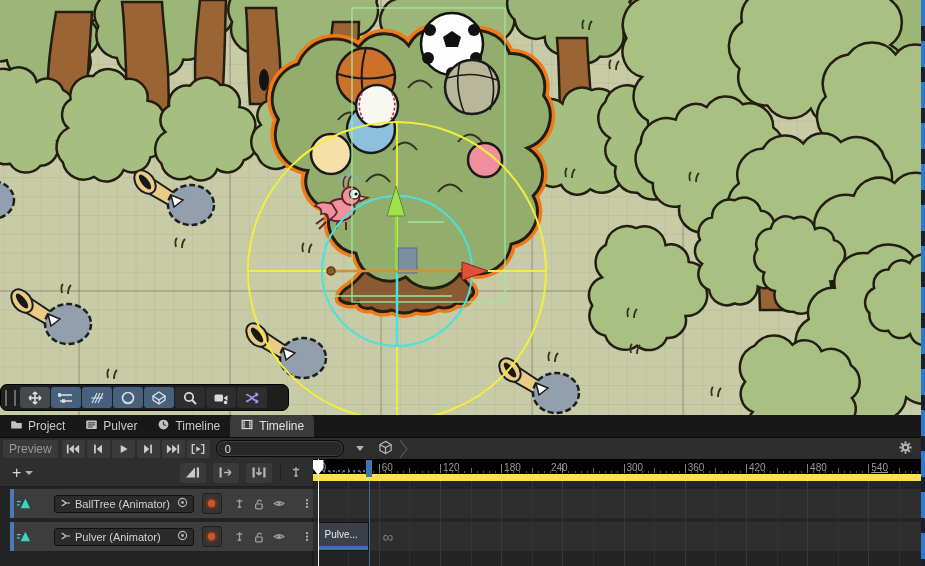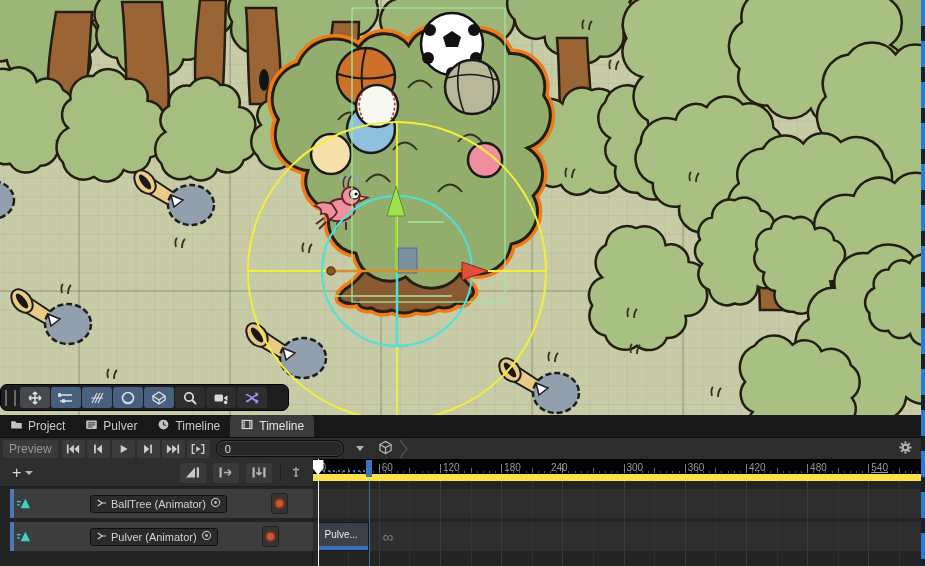--- a/index.html
+++ b/index.html
@@ -33,21 +33,21 @@
   #gear-btn{position:absolute;right:12px;top:440px;z-index:11;}
   
   #timeline{left:0;top:459px;width:925px;height:107px;background:#232323;}
   #tl-left{left:0;top:0;width:313px;height:107px;background:#242424;border-right:1px solid #171717;box-sizing:border-box;}
   #tl-toolbar{left:0;top:0;width:313px;height:28px;background:#2e2e2e;border-bottom:1px solid #1d1d1d;box-sizing:border-box;
               display:flex;align-items:center;}
   #add-btn{margin-left:12px;color:#dadada;font-size:16px;display:flex;align-items:center;gap:4px;}
   #add-caret{width:0;height:0;border-left:4px solid transparent;border-right:4px solid transparent;border-top:4px solid #b0b0b0;}
   .em-btn{width:26px;height:20px;background:#3a3a3a;border-radius:3px;display:flex;align-items:center;justify-content:center;margin-left:7px;}
   .em-sep{width:1px;height:16px;background:#1d1d1d;margin-left:8px;}
-  .track-row{position:absolute;left:10px;width:303px;height:29px;background:#3d3d3d;display:flex;align-items:center;gap:36px;}
+  .track-row{position:absolute;left:10px;width:303px;height:29px;background:#3d3d3d;display:flex;align-items:center;}
   .track-stripe{position:absolute;left:0;top:0;width:4px;height:29px;}
   .obj-field{margin-left:23px;width:160px;height:18px;background:#2b2b2b;border:1px solid #101010;border-radius:3px;
              display:flex;align-items:center;gap:3px;padding:0 4px;box-sizing:border-box;color:#d2d2d2;font-size:11px;}
   .obj-name{flex:1;white-space:nowrap;overflow:hidden;}
   .rec-btn{margin-left:8px;width:23px;height:21px;background:#343434;border:1px solid #202020;border-radius:3px;
            display:flex;align-items:center;justify-content:center;box-sizing:border-box;}
   .hicon{margin-left:6px;display:flex;align-items:center;}
   #tl-right{left:313px;top:0;width:608px;height:107px;background:#242424;overflow:hidden;}
   #ruler{left:0;top:0;width:608px;height:22px;background:#000000;border-bottom:7px solid #fde047;box-sizing:border-box;}
   .tick{position:absolute;bottom:1px;width:1px;background:#808080;}

